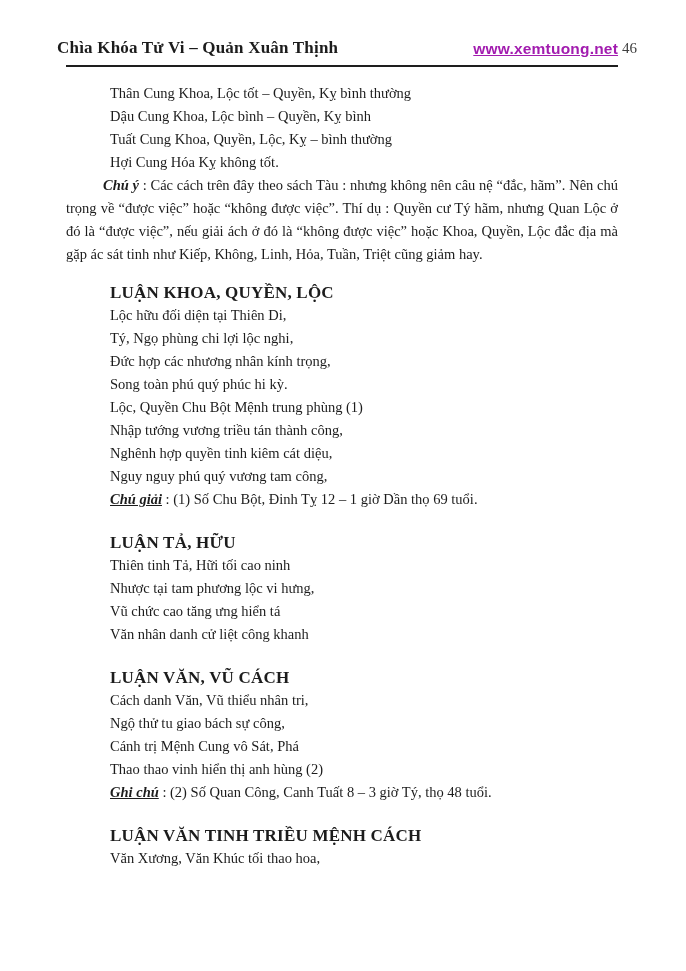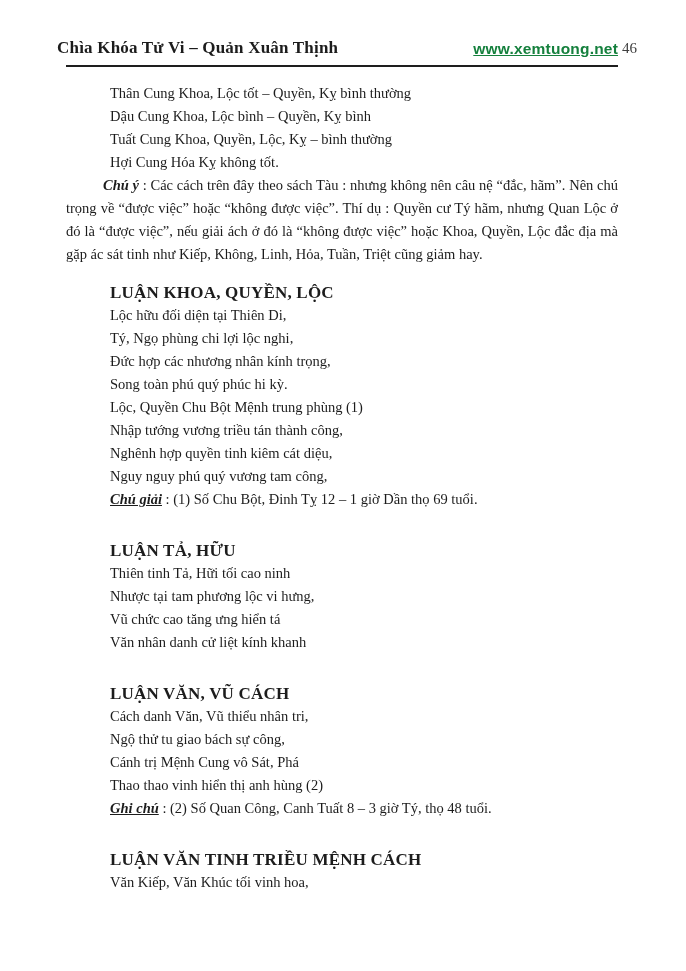--- a/index.html
+++ b/index.html
@@ -7,31 +7,31 @@
     width:686px;height:971px;background:#ffffff;overflow:hidden;
     font-family:"Liberation Serif", serif;color:#1c1c1c;
     -webkit-font-smoothing:antialiased;
   }
   .page{position:relative;width:686px;height:971px;}
   .inner{position:absolute;left:57px;top:38px;width:561px;}
   .hdr{display:flex;align-items:flex-end;justify-content:space-between;margin-left:-0px;}
   .hdr-title{font-size:17px;font-weight:bold;letter-spacing:.2px;}
   .hdr-link{
     font-family:"Liberation Sans", sans-serif;font-weight:bold;font-size:15.5px;
-    color:#15803d;text-decoration:underline;letter-spacing:.2px;
+    color:#a21caf;text-decoration:underline;letter-spacing:.2px;
   }
   .page-num{position:absolute;left:622px;top:40px;font-size:15px;color:#404040;}
   .rule{border-bottom:2px solid #1e1e1e;margin-top:7px;margin-left:9px;width:552px;}
   .bodytxt{margin-left:9px;width:552px;margin-top:15px;font-size:14.5px;line-height:23px;}
   .line{white-space:nowrap;}
   .indent{padding-left:44px;}
   .note-par{text-align:justify;text-indent:37px;white-space:normal;}
   .lead-bi{font-weight:bold;font-style:italic;}
   .note-lead{font-weight:bold;font-style:italic;text-decoration:underline;}
-  .section{margin-top:28px;}
+  .section{margin-top:20px;}
   .section.first{margin-top:15px;}
   .heading{font-weight:bold;font-size:17px;padding-left:44px;letter-spacing:.2px;}
 </style>
 </head>
 <body>
 
 <div class="page">
   <div class="page-num">46</div>
   <div class="inner">
     <div class="hdr">
@@ -61,30 +61,30 @@
             <div class="line indent">Nhập tướng vương triều tán thành công,</div>
             <div class="line indent">Nghênh hợp quyền tinh kiêm cát diệu,</div>
             <div class="line indent">Nguy nguy phú quý vương tam công,</div>
             <div class="line indent"><span class="note-lead">Chú giải</span><span> : (1) Số Chu Bột, Đinh Tỵ 12 – 1 giờ Dần thọ 69 tuổi.</span></div>
           </section>
           <section class="section">
             <div class="heading">LUẬN TẢ, HỮU</div>
             <div class="line indent">Thiên tinh Tả, Hữi tối cao ninh</div>
             <div class="line indent">Nhược tại tam phương lộc vi hưng,</div>
             <div class="line indent">Vũ chức cao tăng ưng hiển tá</div>
-            <div class="line indent">Văn nhân danh cử liệt kính khanh</div>
+            <div class="line indent">Văn nhân danh cử liệt công khanh</div>
           </section>
           <section class="section">
             <div class="heading">LUẬN VĂN, VŨ CÁCH</div>
             <div class="line indent">Cách danh Văn, Vũ thiểu nhân tri,</div>
             <div class="line indent">Ngộ thử tu giao bách sự công,</div>
             <div class="line indent">Cánh trị Mệnh Cung vô Sát, Phá</div>
             <div class="line indent">Thao thao vinh hiển thị anh hùng (2)</div>
             <div class="line indent"><span class="note-lead">Ghi chú</span><span> : (2) Số Quan Công, Canh Tuất 8 – 3 giờ Tý, thọ 48 tuổi.</span></div>
           </section>
           <section class="section">
             <div class="heading">LUẬN VĂN TINH TRIỀU MỆNH CÁCH</div>
-            <div class="line indent">Văn Kiếp, Văn Khúc tối vinh hoa,</div>
+            <div class="line indent">Văn Xương, Văn Khúc tối thao hoa,</div>
           </section>
         </div>
     </div>
   </div>
 </div>
 
 </body></html>

